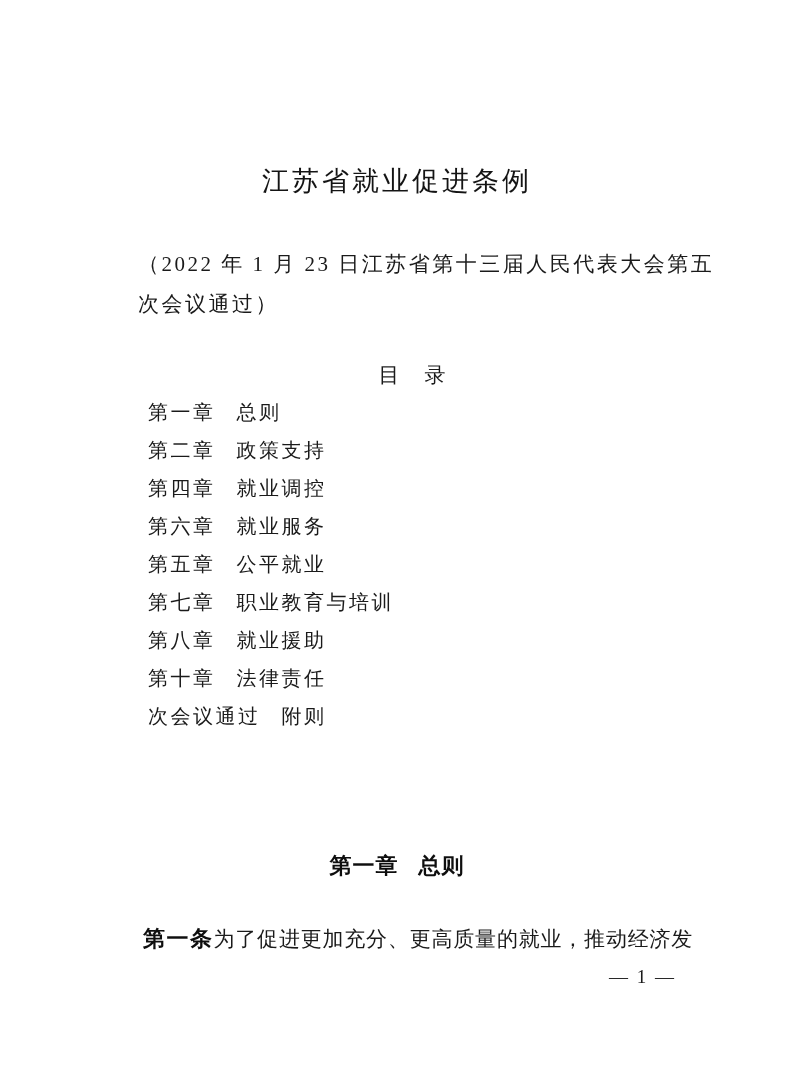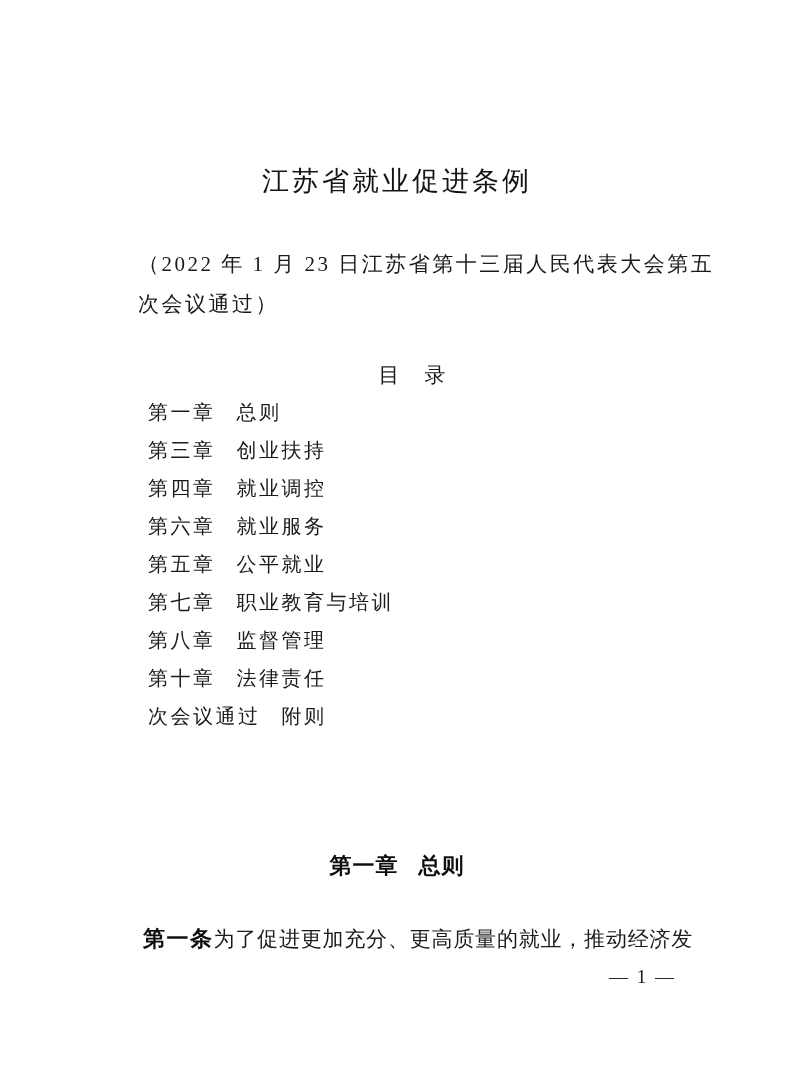--- a/index.html
+++ b/index.html
@@ -135,36 +135,36 @@
     <div class="sub-line">次会议通过）</div>
   </div>
 
   <div class="toc-heading">目　录</div>
 
   <ul class="toc-list">
     <li class="toc-item">
       <span class="toc-chapter">第一章</span><span class="toc-title">总则</span>
     </li>
     <li class="toc-item">
-      <span class="toc-chapter">第三章</span><span class="toc-title">创业扶持</span>
+      <span class="toc-chapter">第二章</span><span class="toc-title">政策支持</span>
     </li>
     <li class="toc-item">
       <span class="toc-chapter">第四章</span><span class="toc-title">就业调控</span>
     </li>
     <li class="toc-item">
       <span class="toc-chapter">第六章</span><span class="toc-title">就业服务</span>
     </li>
     <li class="toc-item">
       <span class="toc-chapter">第五章</span><span class="toc-title">公平就业</span>
     </li>
     <li class="toc-item">
       <span class="toc-chapter">第七章</span><span class="toc-title">职业教育与培训</span>
     </li>
     <li class="toc-item">
-      <span class="toc-chapter">第八章</span><span class="toc-title">监督管理</span>
+      <span class="toc-chapter">第八章</span><span class="toc-title">就业援助</span>
     </li>
     <li class="toc-item">
       <span class="toc-chapter">第十章</span><span class="toc-title">法律责任</span>
     </li>
     <li class="toc-item">
       <span class="toc-chapter">次会议通过</span><span class="toc-title">附则</span>
     </li>
   </ul>
 
   <h2 class="chapter-heading">

